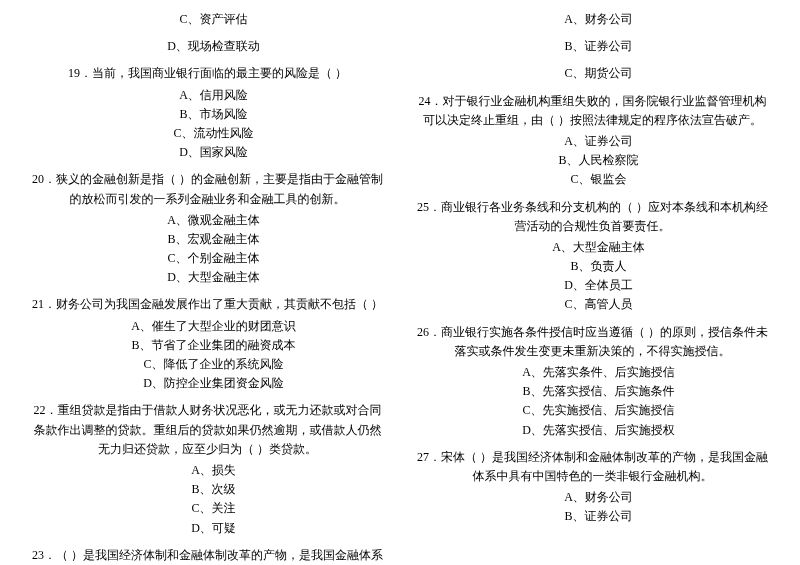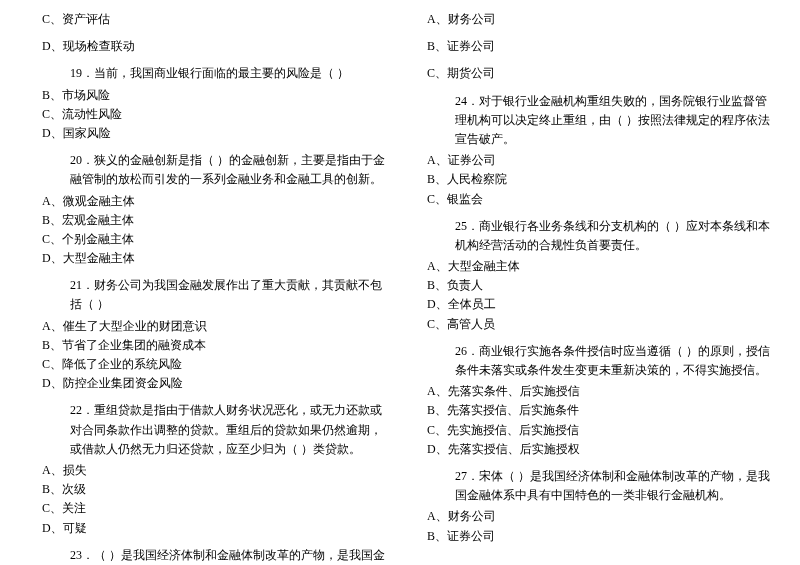--- a/index.html
+++ b/index.html
@@ -25,26 +25,26 @@
       width: 50%;
       padding-right: 15px;
     }
     .right-col {
       width: 50%;
       padding-left: 15px;
       border-left: none;
     }
     .question-block {
       margin-bottom: 8px;
+      text-align: center;
     }
     .question-title {
       font-size: 12px;
       line-height: 1.6;
       margin-bottom: 2px;
-      margin-left: 40px;
     }
     .option {
       font-size: 12px;
       line-height: 1.6;
       padding-left: 12px;
     }
   </style>
 </head>
 <body>
 
@@ -54,20 +54,21 @@
     <div class="question-block">
       <div class="option">C、资产评估</div>
     </div>
 
     <div class="question-block">
       <div class="option">D、现场检查联动</div>
     </div>
 
     <div class="question-block">
       <div class="question-title">19．当前，我国商业银行面临的最主要的风险是（    ）</div>
+      <div class="option">A、信用风险</div>
       <div class="option">B、市场风险</div>
       <div class="option">C、流动性风险</div>
       <div class="option">D、国家风险</div>
     </div>
 
     <div class="question-block">
       <div class="question-title">20．狭义的金融创新是指（      ）的金融创新，主要是指由于金融管制的放松而引发的一系列金融业务和金融工具的创新。</div>
       <div class="option">A、微观金融主体</div>
       <div class="option">B、宏观金融主体</div>
       <div class="option">C、个别金融主体</div>

